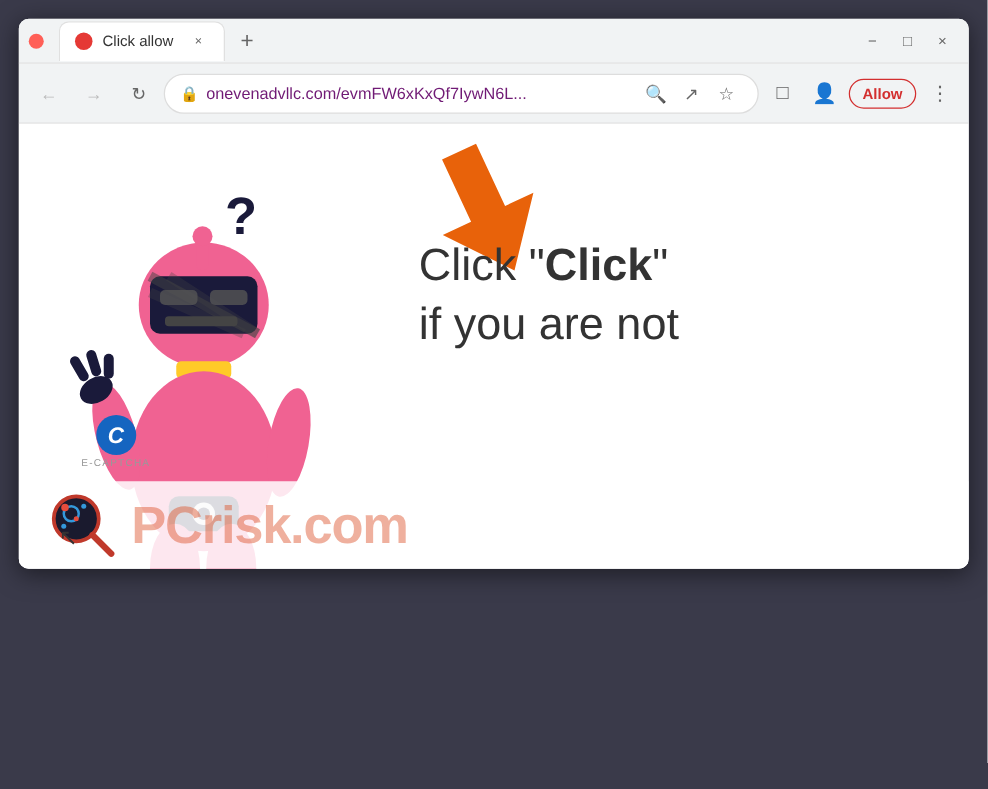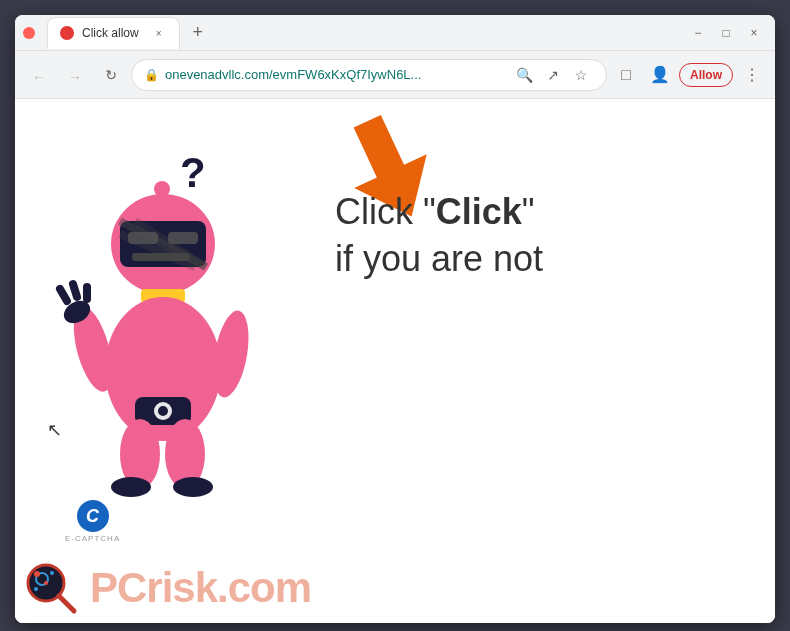--- a/index.html
+++ b/index.html
@@ -7,21 +7,21 @@
       width: 790px;
       height: 631px;
       background: #3a3a4a;
       font-family: 'Segoe UI', Arial, sans-serif;
       overflow: hidden;
     }
 
     
     .browser-window {
       width: 760px;
-      height: 608px;
+      height: 440px;
       margin: 15px auto;
       background: #fff;
       border-radius: 8px;
       box-shadow: 0 4px 20px rgba(0,0,0,0.5);
       display: flex;
       flex-direction: column;
       overflow: hidden;
     }
 
     
@@ -166,21 +166,21 @@
     }
 
     .lock-icon {
       color: #555;
       font-size: 12px;
     }
 
     .address-text {
       flex: 1;
       font-size: 13px;
-      color: #0f766e;
+      color: #701a75;
       white-space: nowrap;
       overflow: hidden;
       text-overflow: ellipsis;
     }
 
     .address-actions {
       display: flex;
       align-items: center;
       gap: 2px;
     }
@@ -278,21 +278,21 @@
     
     .pcrisk-watermark {
       position: absolute;
       bottom: 0;
       left: 0;
       right: 0;
       height: 70px;
       background: rgba(255,255,255,0.85);
       display: flex;
       align-items: center;
-      padding: 0 9px;
+      padding: 0 24px;
       gap: 12px;
     }
 
     .pcrisk-text {
       font-size: 42px;
       font-weight: 900;
       color: rgba(100,100,120,0.35);
       letter-spacing: -1px;
     }
 

